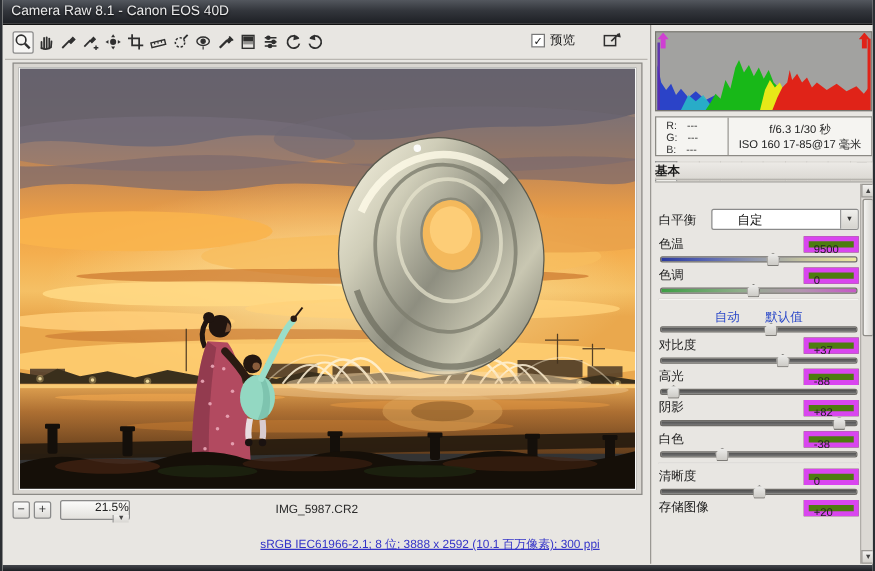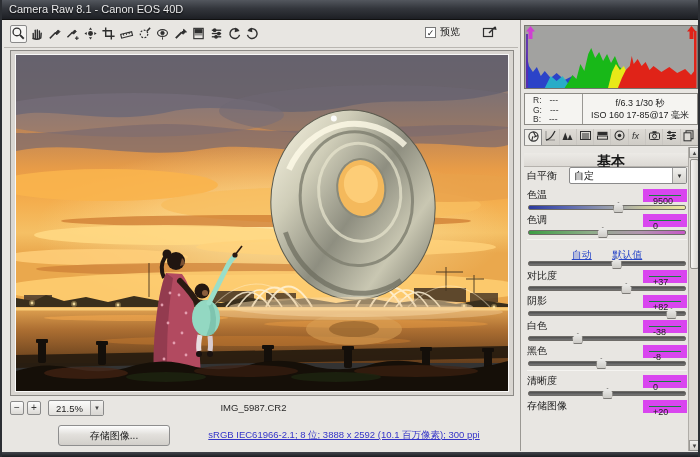--- a/index.html
+++ b/index.html
@@ -26,21 +26,21 @@
   .preview-area{position:absolute;left:8px;top:50px;width:504px;height:346px;background:#d9d6d1;
                 border:1px solid #8c8a86;}
   .photo{position:absolute;left:4px;top:3px;width:494px;height:338px;border:1px solid #f8f8f8;
          background:#333;overflow:hidden;}
   .photo svg{display:block;width:100%;height:100%;}
   
   .zoombar{position:absolute;left:8px;top:399px;width:504px;height:19px;}
   .zbtn{position:absolute;top:2px;width:14px;height:14px;font-size:10px;line-height:10px;padding:0;
         border:1px solid #8a8a8a;background:linear-gradient(#fcfcfc,#dcdad6);color:#333;border-radius:2px;}
   .zoomsel{position:absolute;left:38px;top:1px;width:56px;height:16px;border:1px solid #8a8a8a;border-radius:2px;
-           background:linear-gradient(#fbfbfa,#e3e1dd);display:flex;align-items:center;font-size:9.5px;color:#222;}
+           background:linear-gradient(#fbfbfa,#e3e1dd);display:flex;align-items:flex-end;font-size:9.5px;color:#222;flex-direction:column;}
   .zoomsel .zval{flex:1;text-align:center;}
   .zoomsel .dd{width:13px;height:100%;border-left:1px solid #9b9b9b;font-size:6px;display:flex;
                align-items:center;justify-content:center;color:#444;background:linear-gradient(#f2f1ef,#d8d6d2);}
   .fname{position:absolute;left:0;right:17px;top:3px;text-align:center;font-size:9.5px;color:#2a2a2a;}
   
   .footer{position:absolute;left:2px;top:420px;width:514px;height:31px;}
   .savebtn{position:absolute;left:54px;top:5px;width:112px;height:21px;font-size:10px;color:#222;
            border:1px solid #8e8e8e;border-radius:3px;background:linear-gradient(#fdfdfd,#e2e0dc 45%,#d2cfca);}
   .wflink{position:absolute;left:170px;top:9px;width:340px;text-align:center;font-size:9.5px;
           color:#3434c8;text-decoration:underline;cursor:pointer;}
@@ -57,45 +57,45 @@
   .info{position:absolute;left:3px;top:73px;width:174px;height:32px;background:#f5f4f1;
         border:1px solid #8c8a85;display:flex;}
   .rgb{width:58px;border-right:1px solid #9a9894;padding:2px 0 0 8px;}
   .rgbrow{font-size:8.5px;color:#333;line-height:9.5px;display:flex;gap:8px;font-family:"DejaVu Sans Mono",monospace;}
   .exif{flex:1;text-align:center;padding-top:3px;}
   .exifline{font-size:9px;color:#222;line-height:12px;}
   .tabs{position:absolute;left:3px;top:109px;width:174px;height:17px;display:flex;border-bottom:1px solid #a09e99;}
   .ptab{flex:1;display:flex;align-items:flex-start;justify-content:center;border-right:1px solid #c9c6c1;
         background:linear-gradient(#dedbd6,#cfccc6);}
   .ptab.selected{background:#efeeea;border:1px solid #8a8a8a;border-bottom:none;}
-  .phead{position:absolute;left:3px;top:133px;width:174px;height:14px;text-align:center;
-         font-size:14px;font-weight:bold;color:#1a1a1a;background:linear-gradient(#eceae6,#dcd9d4);
+  .phead{position:absolute;left:3px;top:110px;width:174px;height:14px;
+         font-size:10px;font-weight:bold;color:#1a1a1a;background:linear-gradient(#eceae6,#dcd9d4);
          border-bottom:1px solid #b5b2ad;}
   .pbody{position:absolute;left:4px;top:142px;width:164px;height:289px;padding:3px 2px 0 2px;overflow:hidden;}
   .wbrow{display:flex;align-items:center;margin:2px 0 5px 0;}
   .wblabel{font-size:10px;color:#1a1a1a;width:42px;}
-  .wbselect{flex:1;height:17px;border:1px solid #8a8a8a;background:#fff;display:flex;align-items:center;border-radius:2px;}
+  .wbselect{flex:1;height:17px;border:1px solid #8a8a8a;background:#fff;display:flex;align-items:center;border-radius:2px;padding-left:16px;}
   .wbselect .wbval{flex:1;font-size:10px;color:#111;padding-left:4px;}
   .wbselect .dd{width:14px;height:100%;display:flex;align-items:center;justify-content:center;font-size:6px;color:#333;
                 background:linear-gradient(#f0efec,#d6d4cf);border-left:1px solid #9b9b9b;}
   .srow{margin-bottom:4px;}
   .sl{display:flex;justify-content:space-between;align-items:flex-end;height:13px;}
   .slab{font-size:10px;color:#1a1a1a;}
-  .sval{width:44px;height:13px;border:6px solid #d946ef;background:#15803d;font-size:9px;color:#222;
+  .sval{width:44px;height:13px;border:4px solid #d946ef;background:#4d7c0f;font-size:9px;color:#222;
         padding:1px 0 0 4px;}
   .track{position:relative;height:5px;margin:3px 1px 2px 1px;border-radius:2px;border:1px solid #6e6c68;
          background:linear-gradient(180deg,#4e4e4e,#767676);}
   .t-temp{background:linear-gradient(90deg,#2b3a9e,#5563b2 22%,#9097ae 48%,#c9c79c 75%,#ece9a0);}
   .t-tint{background:linear-gradient(90deg,#3d9e44,#8fae8a 40%,#b394b0 72%,#c757c7);}
   .thumb{position:absolute;top:-4px;width:11px;height:11px;background:linear-gradient(#efefed,#c9c7c2);
          border-radius:2px;clip-path:polygon(50% 0,100% 40%,88% 100%,12% 100%,0 40%);
          box-shadow:inset 0 0 0 1px #7d7b77;}
   .pdivider{height:1px;background:#aaa7a2;border-bottom:1px solid #f5f4f1;margin:4px 0 4px 0;}
   .linksrow{text-align:center;height:14px;margin:1px 0 3px 0;}
-  .plink{font-size:10px;color:#2a48c8;text-decoration:underline;margin:0 8px;cursor:pointer;}
+  .plink{font-size:10px;color:#2a48c8;margin:0 8px;cursor:pointer;}
   .vscroll{position:absolute;right:1px;top:127px;width:11px;height:304px;background:#dcd9d4;
            border-left:1px solid #b0ada8;}
   .varrow{position:absolute;left:0;width:11px;height:11px;font-size:6px;text-align:center;line-height:11px;
           color:#444;background:linear-gradient(#f2f1ef,#d2d0cb);border:1px solid #9a9894;}
   .vthumb{position:absolute;left:1px;top:12px;width:9px;height:110px;border:1px solid #8f8d88;
           background:linear-gradient(90deg,#f4f3f1,#d8d6d1);border-radius:2px;}
   
   .watermark{position:absolute;right:2px;bottom:2px;font-size:21px;font-weight:bold;color:#fff;
              letter-spacing:0.5px;white-space:nowrap;
              text-shadow:-1px -1px 0 #1a1a1a,1px -1px 0 #1a1a1a,-1px 1px 0 #1a1a1a,1px 1px 0 #1a1a1a,2px 2px 3px rgba(0,0,0,.55);}
@@ -435,21 +435,20 @@
     <div class="fname">IMG_5987.CR2</div>
     <button class="zbtn" style="left:0;">−</button>
     <button class="zbtn" style="left:17px;">+</button>
     <div class="zoomsel">
       <span class="zval">21.5%</span>
       <span class="dd">▼</span>
     </div>
   </div>
 
   <div class="footer">
-    <button class="savebtn">存储图像...</button>
     <a class="wflink">sRGB IEC61966-2.1; 8 位; 3888 x 2592 (10.1 百万像素); 300 ppi</a>
   </div>
 
   <div class="right">
     <div class="histo">
       <svg viewBox="0 0 174 62" preserveAspectRatio="none">
         <rect x="0" y="0" width="174" height="62" fill="#a2a2a0"></rect>
         <path d="M1,62 L1,26 L4,40 L8,46 L12,41 L16,50 L20,45 L26,52 L32,47 L40,54 L48,50 L52,56 L58,48 L62,55 L64,57 L66,30 L69,56 L74,52 L78,58 L84,60 L90,62 Z" fill="#2b43c8"></path>
         <path d="M20,62 L26,50 L32,55 L38,50 L44,58 L50,60 L54,62 Z" fill="#28b8c8" opacity="0.9"></path>
         <path d="M40,62 L44,56 L48,49 L52,53 L56,38 L60,45 L64,28 L67,22 L71,32 L75,26 L79,35 L83,28 L87,37 L91,30 L95,40 L99,44 L103,50 L107,56 L111,62 Z" fill="#18b818"></path>
@@ -600,43 +599,43 @@
         <div class="sl">
             <span class="slab">对比度</span>
             <span class="sval">+37</span>
           </div>
         <div class="track">
             <span class="thumb" style="left: calc(62% - 5px);"></span>
           </div>
       </div>
       <div class="srow">
         <div class="sl">
+            <span class="slab">高光</span>
+            <span class="sval">-88</span>
+          </div>
+        <div class="track">
+            <span class="thumb" style="left: calc(6% - 5px);"></span>
+          </div>
+      </div>
+      <div class="srow">
+        <div class="sl">
             <span class="slab">阴影</span>
             <span class="sval">+82</span>
           </div>
         <div class="track">
             <span class="thumb" style="left: calc(91% - 5px);"></span>
           </div>
       </div>
       <div class="srow">
         <div class="sl">
             <span class="slab">白色</span>
             <span class="sval">-38</span>
           </div>
         <div class="track">
             <span class="thumb" style="left: calc(31% - 5px);"></span>
-          </div>
-      </div>
-      <div class="srow">
-        <div class="sl">
-            <span class="slab">黑色</span>
-            <span class="sval">-8</span>
-          </div>
-        <div class="track">
-            <span class="thumb" style="left: calc(46% - 5px);"></span>
           </div>
       </div>
 
       <div class="pdivider"></div>
 
       <div class="srow">
         <div class="sl">
             <span class="slab">清晰度</span>
             <span class="sval">0</span>
           </div>

